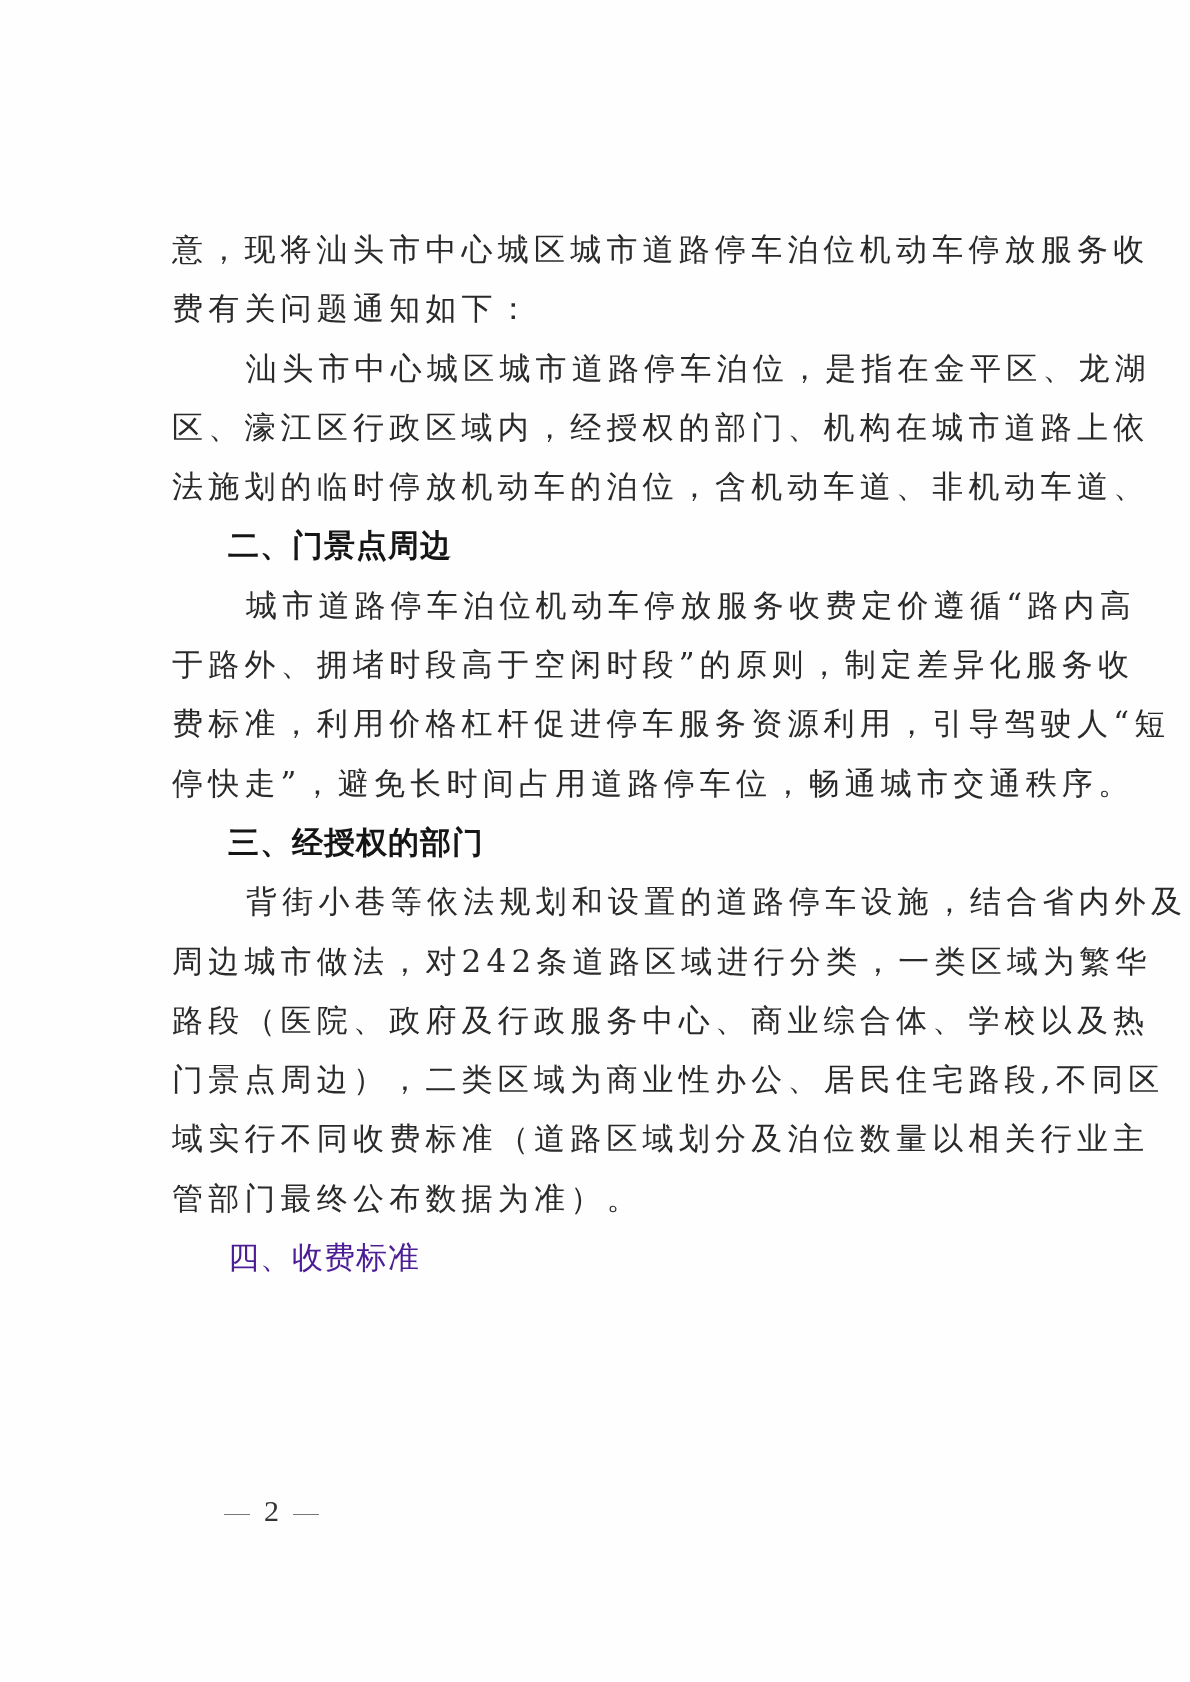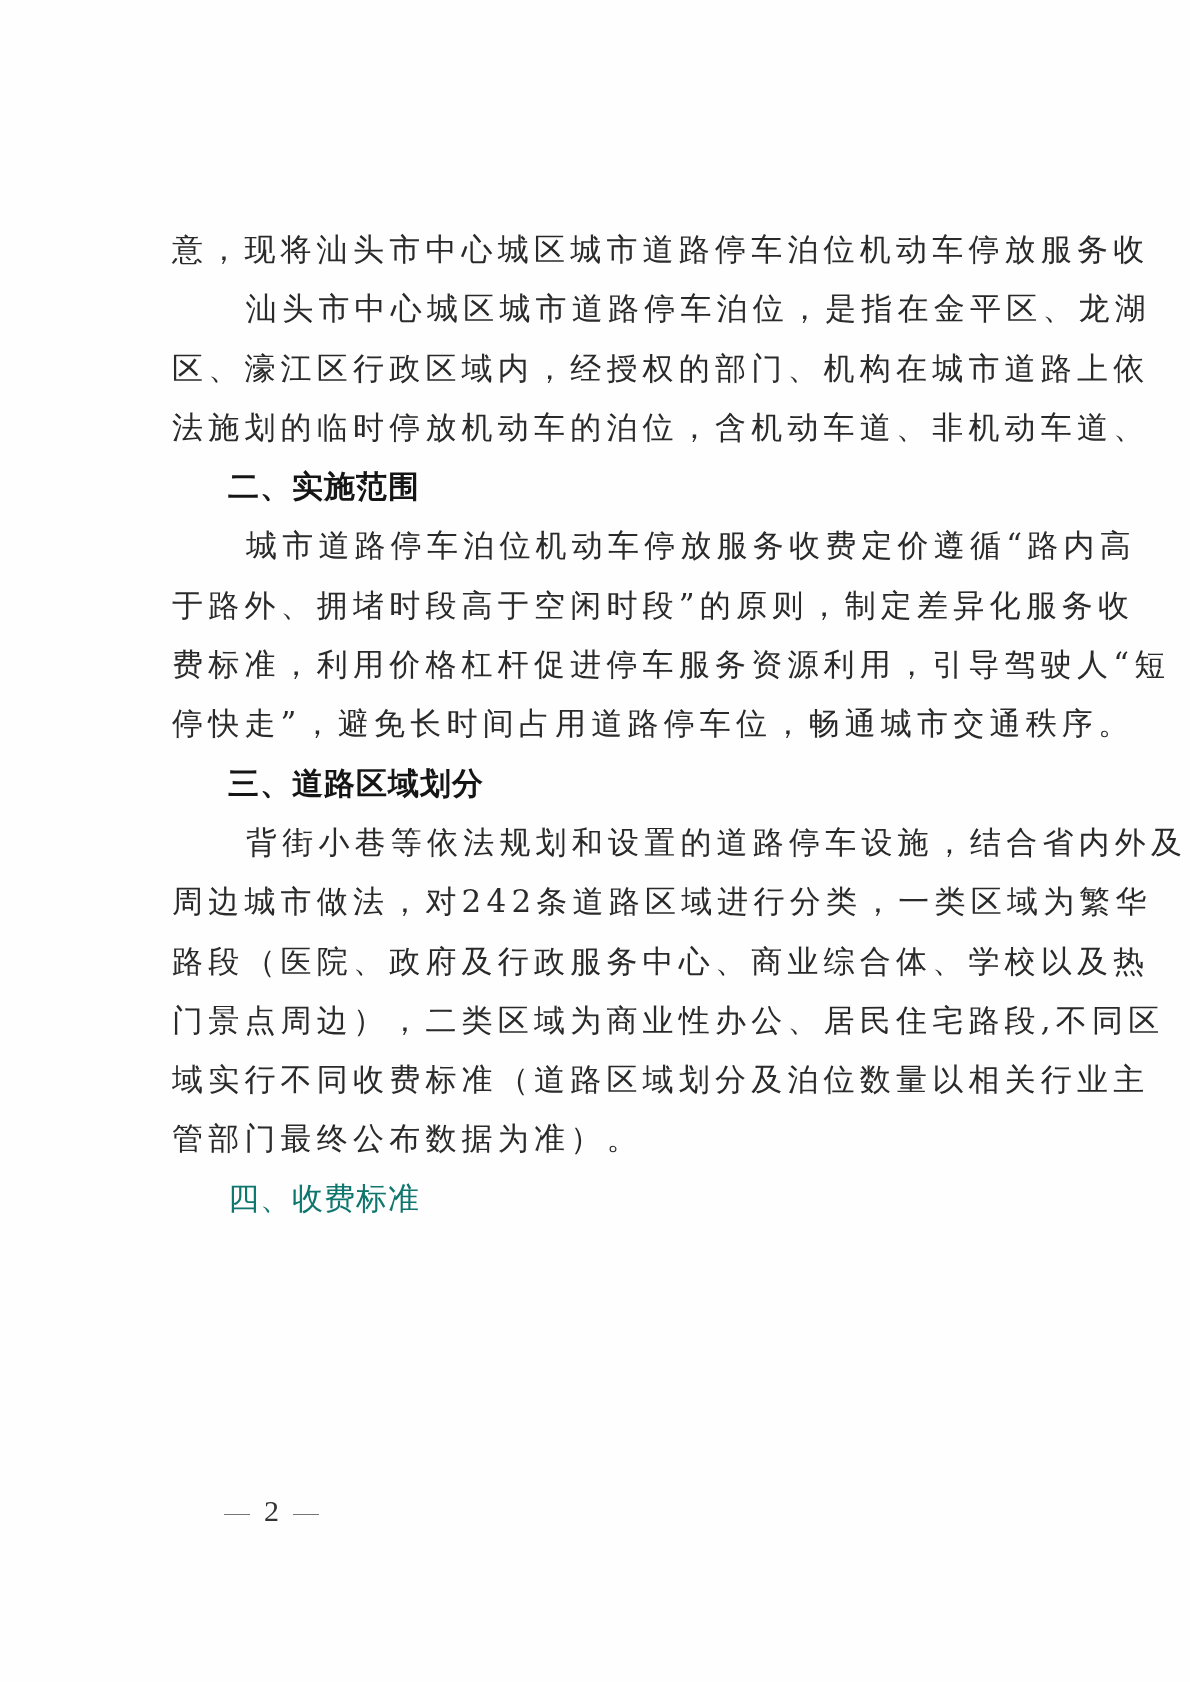--- a/index.html
+++ b/index.html
@@ -11,43 +11,44 @@
       font-family: "DejaVu Serif", "Liberation Serif", serif;
       font-size: 31px; color: #2a2a2a; white-space: nowrap;
       letter-spacing: 5.2px;
     }
     .line.indent { padding-left: 74px; }
     .line.heading {
       font-family: "DejaVu Sans", "Liberation Sans", sans-serif;
       font-weight: bold; color: #151515; letter-spacing: 1px;
       padding-left: 56px;
     }
-    .line.heading.plain { font-weight: normal; color: #0f766e; }
+    .line.heading.plain { font-weight: normal; color: #4c1d95; }
     .page-number {
       position: absolute; left: 210px; top: 1494px;
       font-family: "Liberation Serif", "DejaVu Serif", serif;
       font-size: 30px; color: #333;
     }
     .page-number .dash { display: inline-block; width: 26px; height: 1px; background: #777; vertical-align: middle; margin: 0 14px; }
   </style>
 </head>
 <body>
 
 <div class="page">
   <div class="text-block">
     <div class="line">意，现将汕头市中心城区城市道路停车泊位机动车停放服务收</div>
+    <div class="line">费有关问题通知如下：</div>
     <div class="line indent">汕头市中心城区城市道路停车泊位，是指在金平区、龙湖</div>
     <div class="line">区、濠江区行政区域内，经授权的部门、机构在城市道路上依</div>
     <div class="line">法施划的临时停放机动车的泊位，含机动车道、非机动车道、</div>
-    <div class="line heading">二、实施范围</div>
+    <div class="line heading">二、门景点周边</div>
     <div class="line indent">城市道路停车泊位机动车停放服务收费定价遵循“路内高</div>
     <div class="line">于路外、拥堵时段高于空闲时段”的原则，制定差异化服务收</div>
     <div class="line">费标准，利用价格杠杆促进停车服务资源利用，引导驾驶人“短</div>
     <div class="line">停快走”，避免长时间占用道路停车位，畅通城市交通秩序。</div>
-    <div class="line heading">三、道路区域划分</div>
+    <div class="line heading">三、经授权的部门</div>
     <div class="line indent">背街小巷等依法规划和设置的道路停车设施，结合省内外及</div>
     <div class="line">周边城市做法，对242条道路区域进行分类，一类区域为繁华</div>
     <div class="line">路段（医院、政府及行政服务中心、商业综合体、学校以及热</div>
     <div class="line">门景点周边），二类区域为商业性办公、居民住宅路段,不同区</div>
     <div class="line">域实行不同收费标准（道路区域划分及泊位数量以相关行业主</div>
     <div class="line">管部门最终公布数据为准）。</div>
     <div class="line heading plain">四、收费标准</div>
   </div>
 
   <div class="page-number">

